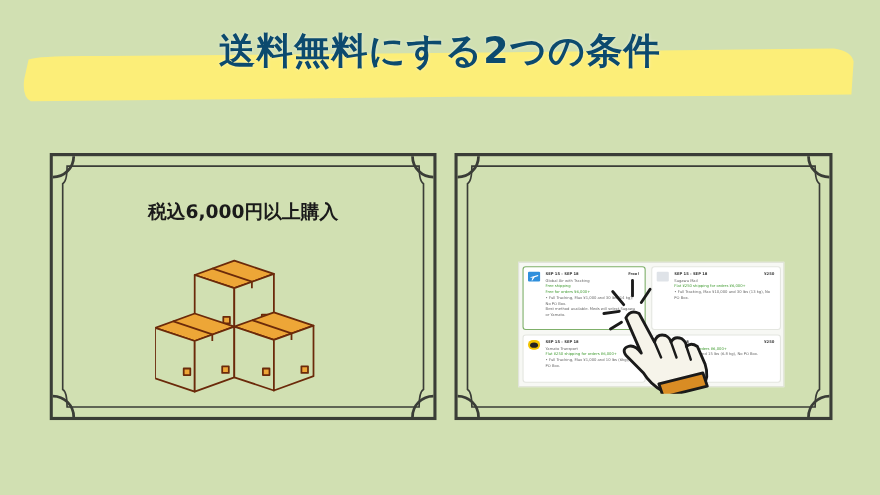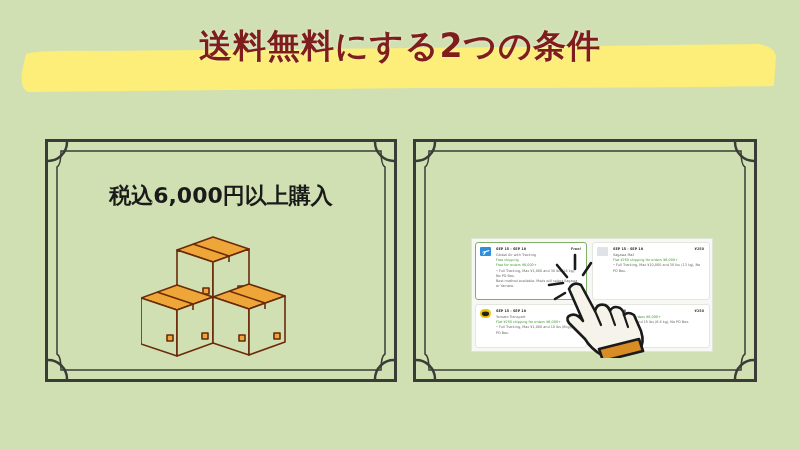--- a/index.html
+++ b/index.html
@@ -1,21 +1,21 @@
 <!DOCTYPE html>
 <html><head>
 <meta charset="utf-8">
 <style>
   html,body{margin:0;padding:0;}
   body{width:800px;height:450px;background:#d1e0b2;position:relative;overflow:hidden;font-family:"DejaVu Sans","Liberation Sans",sans-serif;}
   .highlight{position:absolute;left:18px;top:42px;width:760px;height:54px;}
-  .title{position:absolute;left:0;top:24px;width:800px;text-align:center;font-size:33px;font-weight:bold;color:#7f1d1d;letter-spacing:1px;text-shadow:0 0 3px rgba(255,255,255,0.5);}
+  .title{position:absolute;left:0;top:24px;width:800px;text-align:center;font-size:33px;font-weight:bold;color:#0c4a6e;letter-spacing:1px;text-shadow:0 0 3px rgba(255,255,255,0.5);}
   .frame{position:absolute;top:139px;height:243px;}
   .frame svg.border{position:absolute;left:0;top:0;}
-  .frame-title{position:absolute;left:0;width:100%;text-align:center;top:42px;font-size:22px;font-weight:bold;color:#1a1a1a;}
+  .frame-title{position:absolute;left:0;width:100%;text-align:center;top:42px;font-size:17px;font-weight:bold;color:#1a1a1a;}
   #frame1{left:45px;width:352px;}
   #frame2{left:413px;width:344px;}
   .boxes{position:absolute;left:96px;top:96px;}
   .shot{position:absolute;left:58px;top:99px;width:240px;height:112px;background:#f7f8f4;border:1px solid #dfe3d8;}
   .card{position:absolute;background:#fff;border:1px solid #e4e6e0;border-radius:3px;font-size:3.4px;color:#666;line-height:5.2px;}
   .card.sel{border:1.5px solid #7fb06a;}
   .card .logo{position:absolute;left:4px;top:4px;width:11px;height:9px;border-radius:1px;}
   .card .date{position:absolute;left:20px;top:4px;font-weight:bold;color:#333;}
   .card .price{position:absolute;right:5px;top:4px;font-weight:bold;color:#444;}
   .card .body{position:absolute;left:20px;top:10px;right:6px;}

